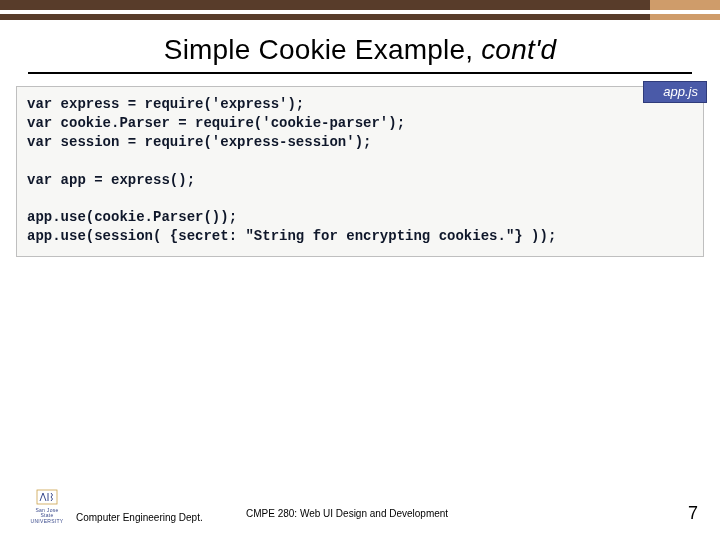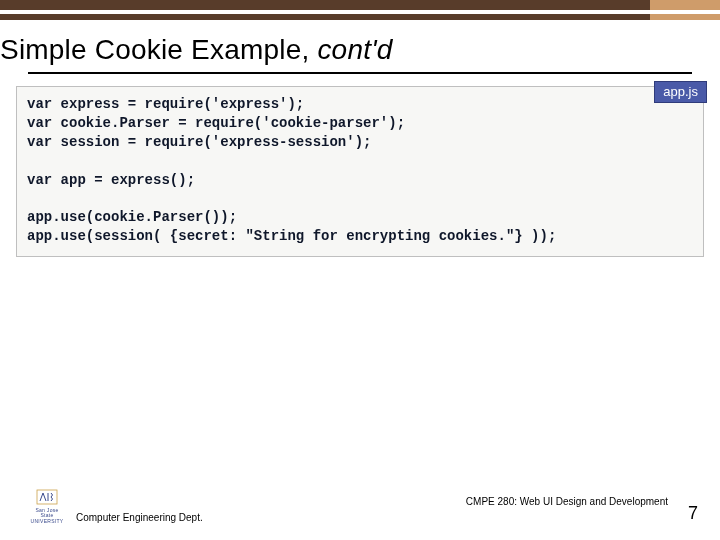--- a/index.html
+++ b/index.html
@@ -24,21 +24,21 @@
     top: 0;
     width: 70px;
   }
   .top-border .accent .a1 { height: 10px; background: #cf9c6a; }
   .top-border .accent .a2 { height: 4px; background: #ffffff; }
   .top-border .accent .a3 { height: 6px; background: #cf9c6a; }
 
   h1.title {
     font-size: 28px;
     font-weight: normal;
-    text-align: left;
+    text-align: center;
     margin: 14px 0 6px 0;
     color: #000;
     letter-spacing: 0.2px;
   }
   h1.title .italic { font-style: italic; }
   .rule {
     height: 2px;
     background: #000;
     margin: 0 28px 0 28px;
   }
@@ -58,22 +58,23 @@
     white-space: pre;
     color: #0f172a;
   }
   .badge {
     position: absolute;
     top: -6px;
     right: -4px;
     background: #4a5aa8;
     color: #fff;
     font-size: 13px;
-    padding: 2px 8px 3px 8px;
+    padding: 2px 8px 3px 19px;
     border: 1px solid #2f3b7a;
+    font-style: italic;
   }
 
   .footer {
     position: absolute;
     bottom: 16px;
     left: 4px;
     right: 0;
     display: flex;
     align-items: flex-end;
     padding: 0 22px 0 28px;
@@ -97,23 +98,23 @@
   .footer .left-col {
     font-size: 10px;
     color: #000;
     line-height: 1.25;
     width: 170px;
   }
   .footer .center-col {
     font-size: 10px;
     color: #000;
     line-height: 1.25;
-    text-align: right;
+    text-align: left;
     flex: 1;
-    margin: 16px auto;
+    margin: 4px auto;
   }
   .footer .pagenum {
     font-size: 18px;
     color: #000;
     width: 30px;
     text-align: right;
   }
 </style>
 </head>
 <body>

